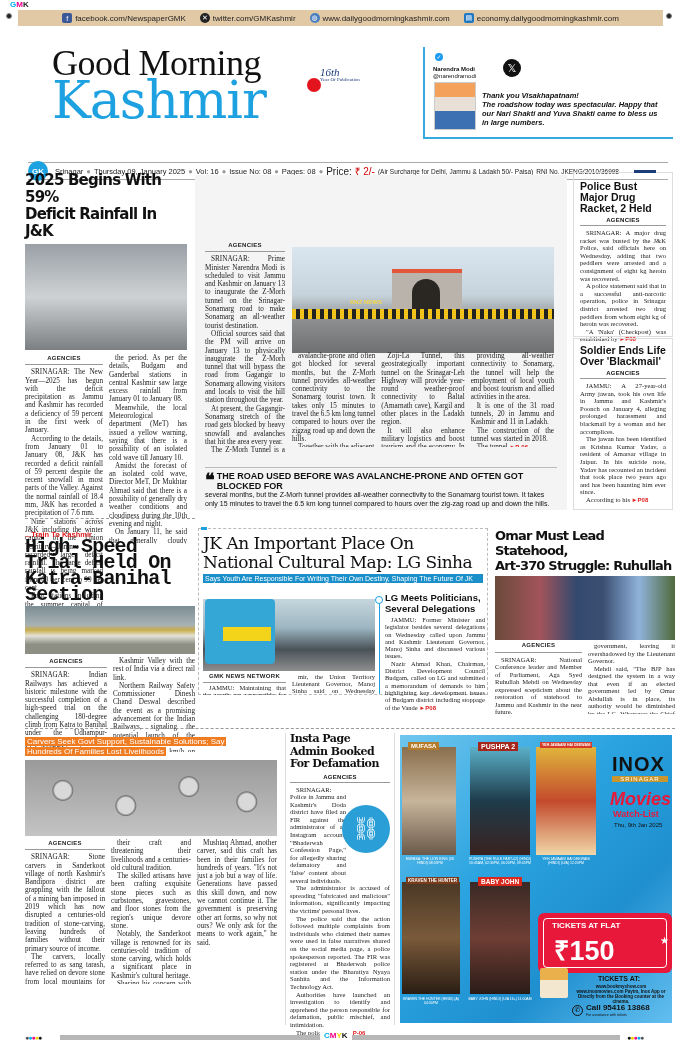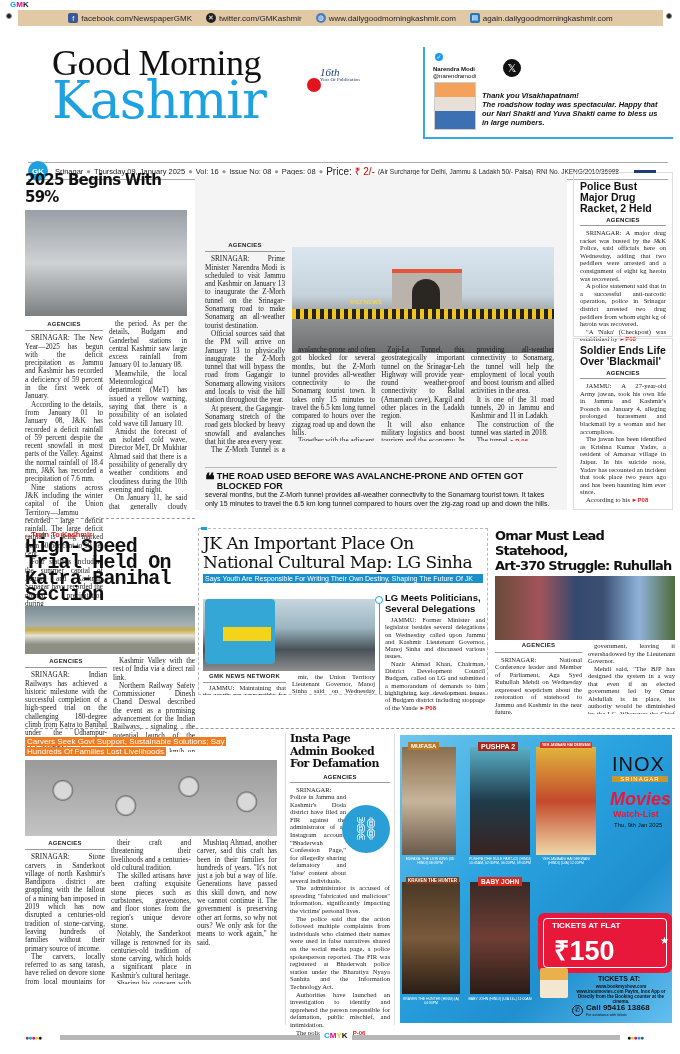--- a/index.html
+++ b/index.html
@@ -48,21 +48,21 @@
   <span class="it">
       <span class="ico" style="background:#222;border-radius:50%">✕</span>
       <span>twitter.com/GMKashmir</span>
     </span>
   <span class="it">
       <span class="ico" style="background:#4a7fbf;border-radius:50%">◍</span>
       <span>www.dailygoodmorningkashmir.com</span>
     </span>
   <span class="it">
       <span class="ico" style="background:#1f78c1">▤</span>
-      <span>again.dailygoodmorningkashmir.com</span>
+      <span>economy.dailygoodmorningkashmir.com</span>
     </span>
 </div>
 
 <div class="abs title1">Good Morning</div>
 <div class="abs title2">Kashmir</div>
 <div class="abs reddot"></div>
 <div class="abs anniv"><span>16th</span><small>Year Of Publication</small></div>
 
 <div class="abs tweet">
   <div class="abs" style="left:10px;top:6px;width:8px;height:8px;border-radius:50%;background:#1d9bf0;color:#fff;font-size:6px;text-align:center;line-height:8px">✓</div>
@@ -85,21 +85,21 @@
     <span class="dot">●</span>
   <span>Pages: 08</span>
     <span class="dot">●</span>
   <span style="font-size:10px">Price:</span>
   <span style="font-size:10px;color:#c00">₹ 2/-</span>
   <span style="font-size:6.5px">(Air Surcharge for Delhi, Jammu &amp; Ladakh 50/- Paisa)</span>
   <span style="font-size:6.5px">RNI No. JKENG/2010/36998</span>
 </div>
 
 <div class="abs" style="left:25px;top:185px;width:162px">
-  <div class="h1" style="font-size:15px;line-height:17px;margin-top:-13px"><span>2025 Begins With 59%</span><br></div>
+  <div class="h1" style="font-size:15px;line-height:17px;margin-top:-13px"><span>2025 Begins With 59%</span><br><span>Deficit Rainfall In J&amp;K</span></div>
   <div class="photo" style="height:106px;margin-top:4px;background:linear-gradient(180deg,#9aa0a6,#cfd2d4 50%,#7c7f82)"></div>
   <div class="cols" style="margin-top:4px">
     <div class="body-text">
       <div class="agencies">AGENCIES</div>
       <p>SRINAGAR: The New Year—2025 has begun with the deficit precipitation as Jammu and Kashmir has recorded a deficiency of 59 percent in the first week of January.</p>
         <p>According to the details, from January 01 to January 08, J&amp;K has recorded a deficit rainfall of 59 percent despite the recent snowfall in most parts of the Valley. Against the normal rainfall of 18.4 mm, J&amp;K has recorded a precipitation of 7.6 mm.</p>
         <p>Nine stations across J&amp;K including the winter capital of the Union Territory—Jammu recorded large deficit rainfall. The large deficit rainfall is being marked from 60 per cent to 99 per cent.</p>
         <p>Four stations including the summer capital of Jammu and Kashmir, Srinagar have recorded the normal precipitation during</p>
     </div>
     <div class="body-text" style="height:190px;overflow:hidden">
@@ -118,21 +118,21 @@
       <p>Official sources said that the PM will arrive on January 13 to physically inaugurate the Z-Morh tunnel that will bypass the road from Gagangir to Sonamarg allowing visitors and locals to visit the hill station throughout the year.</p>
       <p>At present, the Gagangir-Sonamarg stretch of the road gets blocked by heavy snowfall and avalanches that hit the area every year.</p>
       <p>The Z-Morh Tunnel is a 6.5 km long 2-lane road tunnel between Gagangir and Sonamarg in the Ganderbal district of Jammu and Kashmir. It is named after the Z-shaped stretch of road that the tunnel has replaced (Z-Morh translates to "Z-turn" in English).</p>
   </div>
   <div class="abs" style="left:97px;top:72px;width:262px;height:106px;background:linear-gradient(180deg,#d9e6f0 0,#c7d3dc 45%,#8b8d8f 70%,#6f7072)">
     <div class="abs" style="left:100px;top:22px;width:70px;height:40px;background:#b9b3ac;border-top:4px solid #e3563a"></div>
     <div class="abs" style="left:120px;top:32px;width:28px;height:30px;background:#2a2722;border-radius:14px 14px 0 0"></div>
     <div class="abs" style="left:0;top:62px;width:100%;height:10px;background:repeating-linear-gradient(90deg,#f2c318 0 4px,#222 4px 8px)"></div>
     <div class="abs sans" style="left:58px;top:52px;font-size:6px;font-weight:bold;color:#f5d64a">KNZ NEWS</div>
   </div>
-  <div class="abs cols" style="left:97px;top:171px;width:262px;height:95px;overflow:hidden">
+  <div class="abs cols" style="left:97px;top:177px;width:262px;height:95px;overflow:hidden">
     <div class="body-text">
         <p>avalanche-prone and often got blocked for several months, but the Z-Morh tunnel provides all-weather connectivity to the Sonamarg tourist town. It takes only 15 minutes to travel the 6.5 km long tunnel compared to hours over the zigzag road up and down the hills.</p>
         <p>Together with the adjacent</p>
       </div>
     <div class="body-text">
         <p>Zoji-La Tunnel, this geostrategically important tunnel on the Srinagar-Leh Highway will provide year-round weather-proof connectivity to Baltal (Amarnath cave), Kargil and other places in the Ladakh region.</p>
         <p>It will also enhance military logistics and boost tourism and the economy. In addition to</p>
       </div>
     <div class="body-text">
         <p>providing all-weather connectivity to Sonamarg, the tunnel will help the employment of local youth and boost tourism and allied activities in the area.</p>
@@ -283,21 +283,21 @@
 
   <div class="abs" style="left:2px;top:147px;width:58px;height:112px;background:linear-gradient(#4a3826,#7a5a3a 50%,#2a1d14)">
     <div class="abs sans" style="left:4px;top:-5px;background:#7a3b1a;color:#fff;font-size:4.5px;font-weight:bold;padding:1px 2px">KRAVEN THE HUNTER</div>
   </div>
   <div class="abs" style="left:70px;top:147px;width:60px;height:112px;background:linear-gradient(#3a2a26,#6e3e34 50%,#2a1b18)">
     <div class="abs sans" style="left:8px;top:-5px;background:#d9281e;color:#fff;font-size:6.5px;font-weight:bold;padding:1px 3px">BABY JOHN</div>
   </div>
   <div class="abs sans" style="left:0;top:262px;width:62px;font-size:3.5px;color:#fff;text-align:center">KRAVEN THE HUNTER (HINDI) (A) 04:30PM</div>
   <div class="abs sans" style="left:68px;top:262px;width:64px;font-size:3.5px;color:#fff;text-align:center">BABY JOHN (HINDI) (U/A 16+) 11:00AM</div>
 
-  <div class="abs sans" style="left:212px;top:18px;font-size:20px;font-weight:normal;color:#111;letter-spacing:1px">INOX</div>
+  <div class="abs sans" style="left:212px;top:18px;font-size:20px;font-weight:bold;color:#111;letter-spacing:1px">INOX</div>
   <div class="abs sans" style="left:212px;top:41px;width:56px;background:#c9952c;color:#fff;font-size:6px;text-align:center;letter-spacing:1px">SRINAGAR</div>
   <div class="abs sans" style="left:210px;top:54px;font-size:18px;font-weight:bold;color:#e8183a;font-style:italic">Movies</div>
   <div class="abs sans" style="left:213px;top:74px;font-size:9px;font-weight:bold;color:#e8183a">Watch-List</div>
   <div class="abs sans" style="left:214px;top:87px;font-size:6px;color:#111">Thu, 9th Jan 2025</div>
 
   <div class="abs" style="left:138px;top:178px;width:134px;height:60px;background:#e8183a;border-radius:6px">
     <div class="abs" style="left:5px;top:5px;right:5px;bottom:5px;border:1.5px solid #fff;border-radius:4px"></div>
     <div class="abs sans" style="left:14px;top:8px;font-size:8px;font-weight:bold;color:#fff">TICKETS AT FLAT</div>
     <div class="abs sans" style="left:16px;top:18px;font-size:27px;font-weight:bold;color:#fff">₹150</div>
     <div class="abs" style="left:122px;top:22px;font-size:10px;color:#fff">★</div>

